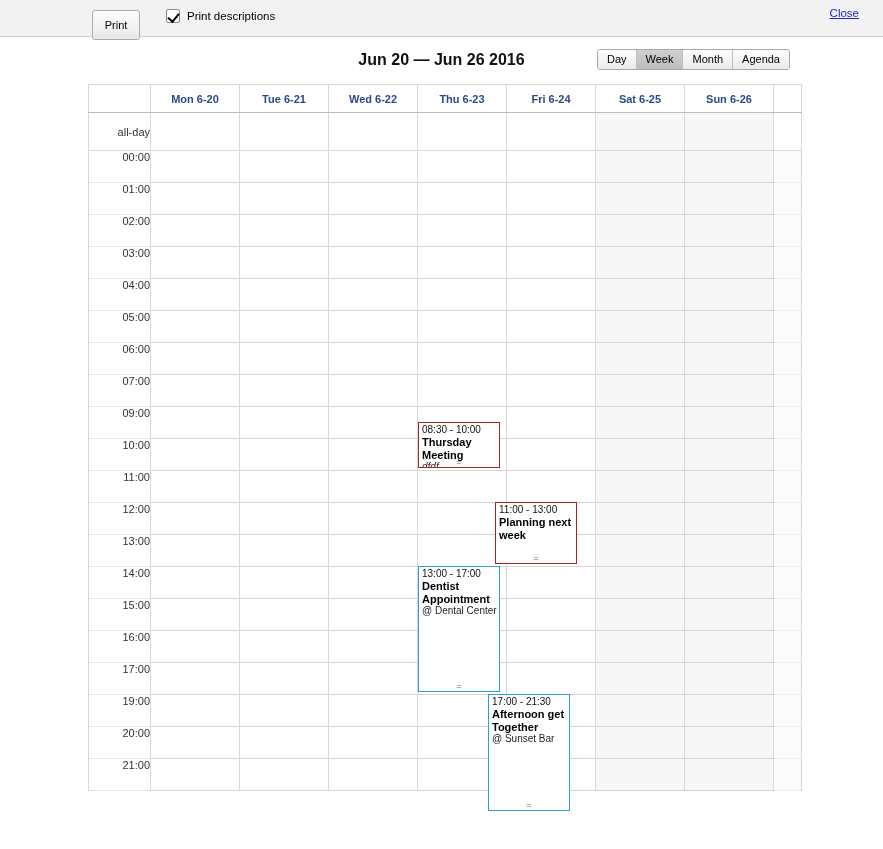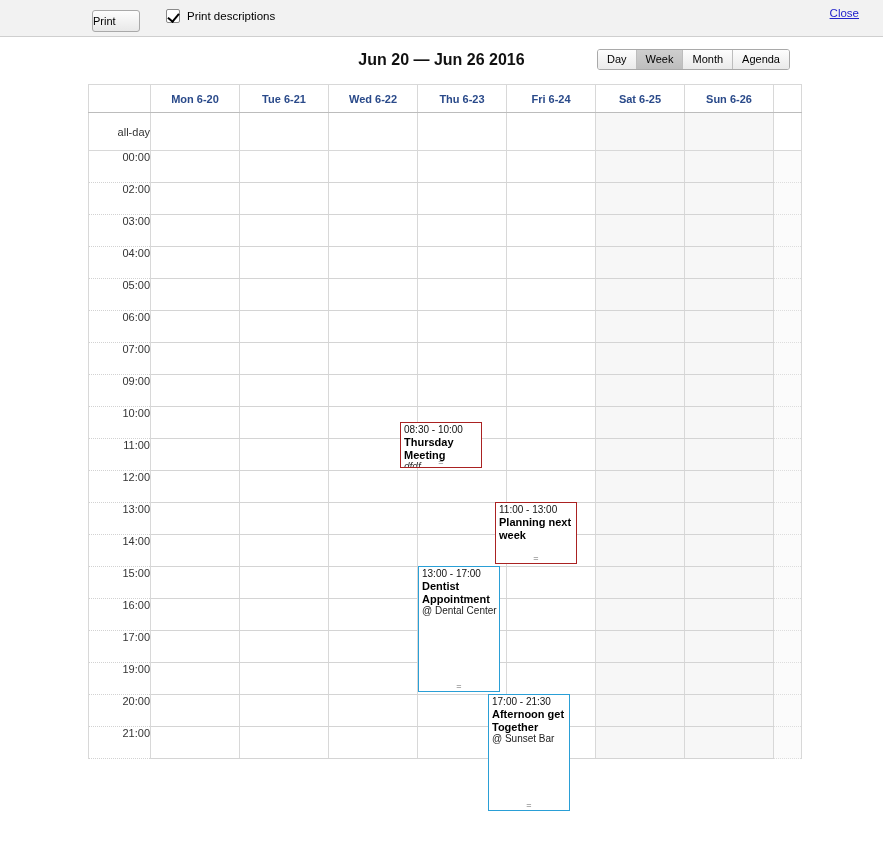--- a/index.html
+++ b/index.html
@@ -22,25 +22,25 @@
     height: 37px;
     background: #f2f2f2;
     border-bottom: 1px solid #cfcfcf;
     box-sizing: border-box;
   }
   .print-button {
     position: absolute;
     left: 92px;
     top: 10px;
     width: 48px;
-    height: 22px;
+    height: 30px;
     font-family: "Liberation Sans", sans-serif;
     font-size: 11px;
     line-height: 16px;
-    text-align: left;
+    text-align: center;
     background: linear-gradient(#fdfdfd, #e8e8e8);
     border: 1px solid #a9a9a9;
     border-radius: 3px;
     color: #000;
     cursor: pointer;
     padding: 0;
   }
   .print-desc-wrap {
     position: absolute;
     left: 166px;
@@ -322,20 +322,31 @@
           <td class="slot firstcol solid"></td>
           <td class="slot solid"></td>
           <td class="slot solid"></td>
           <td class="slot solid"></td>
           <td class="slot solid"></td>
           <td class="slot weekend solid"></td>
           <td class="slot weekend solid"></td>
           <td class="slot pad"></td>
         </tr>
         <tr>
+          <td class="hour-label" rowspan="1">01:00</td>
+          <td class="slot firstcol solid"></td>
+          <td class="slot solid"></td>
+          <td class="slot solid"></td>
+          <td class="slot solid"></td>
+          <td class="slot solid"></td>
+          <td class="slot weekend solid"></td>
+          <td class="slot weekend solid"></td>
+          <td class="slot pad"></td>
+        </tr>
+        <tr>
           <td class="hour-label" rowspan="1">02:00</td>
           <td class="slot firstcol solid"></td>
           <td class="slot solid"></td>
           <td class="slot solid"></td>
           <td class="slot solid"></td>
           <td class="slot solid"></td>
           <td class="slot weekend solid"></td>
           <td class="slot weekend solid"></td>
           <td class="slot pad"></td>
         </tr>
@@ -522,21 +533,21 @@
           <td class="slot solid"></td>
           <td class="slot solid"></td>
           <td class="slot solid"></td>
           <td class="slot weekend solid"></td>
           <td class="slot weekend solid"></td>
           <td class="slot pad"></td>
         </tr>
       </tbody>
   </table>
   <div class="events-layer" id="events-layer">
-      <div class="event red" style="left: 312px; top: 338px; width: 82px; height: 46px; border-color: rgb(170, 34, 34);">
+      <div class="event red" style="left: 330px; top: 338px; width: 82px; height: 46px; border-color: rgb(170, 34, 34);">
         <div class="ev-time">08:30 - 10:00</div>
         <div class="ev-title">Thursday Meeting</div>
         <div class="ev-desc">dfdf</div>
         <div class="ev-handle">=</div>
       </div>
       <div class="event red" style="left: 407px; top: 418px; width: 82px; height: 62px; border-color: rgb(170, 34, 34);">
         <div class="ev-time">11:00 - 13:00</div>
         <div class="ev-title">Planning next week</div>
         <div class="ev-handle">=</div>
       </div>

